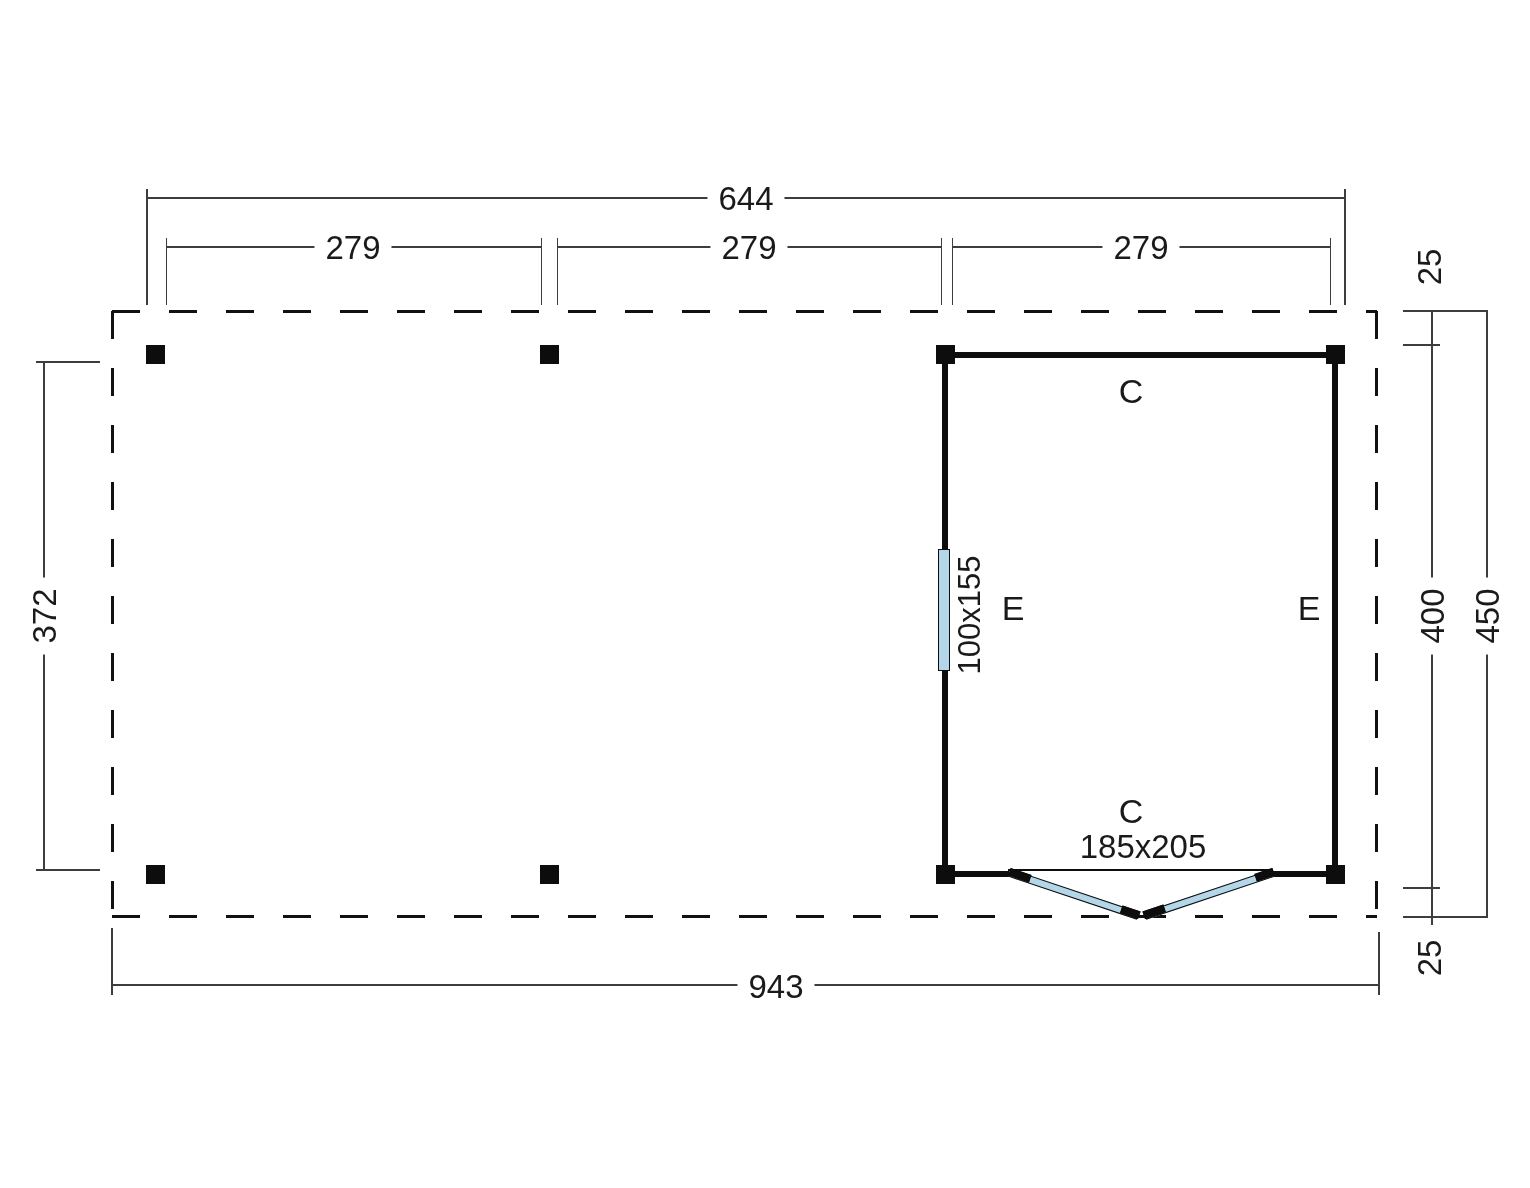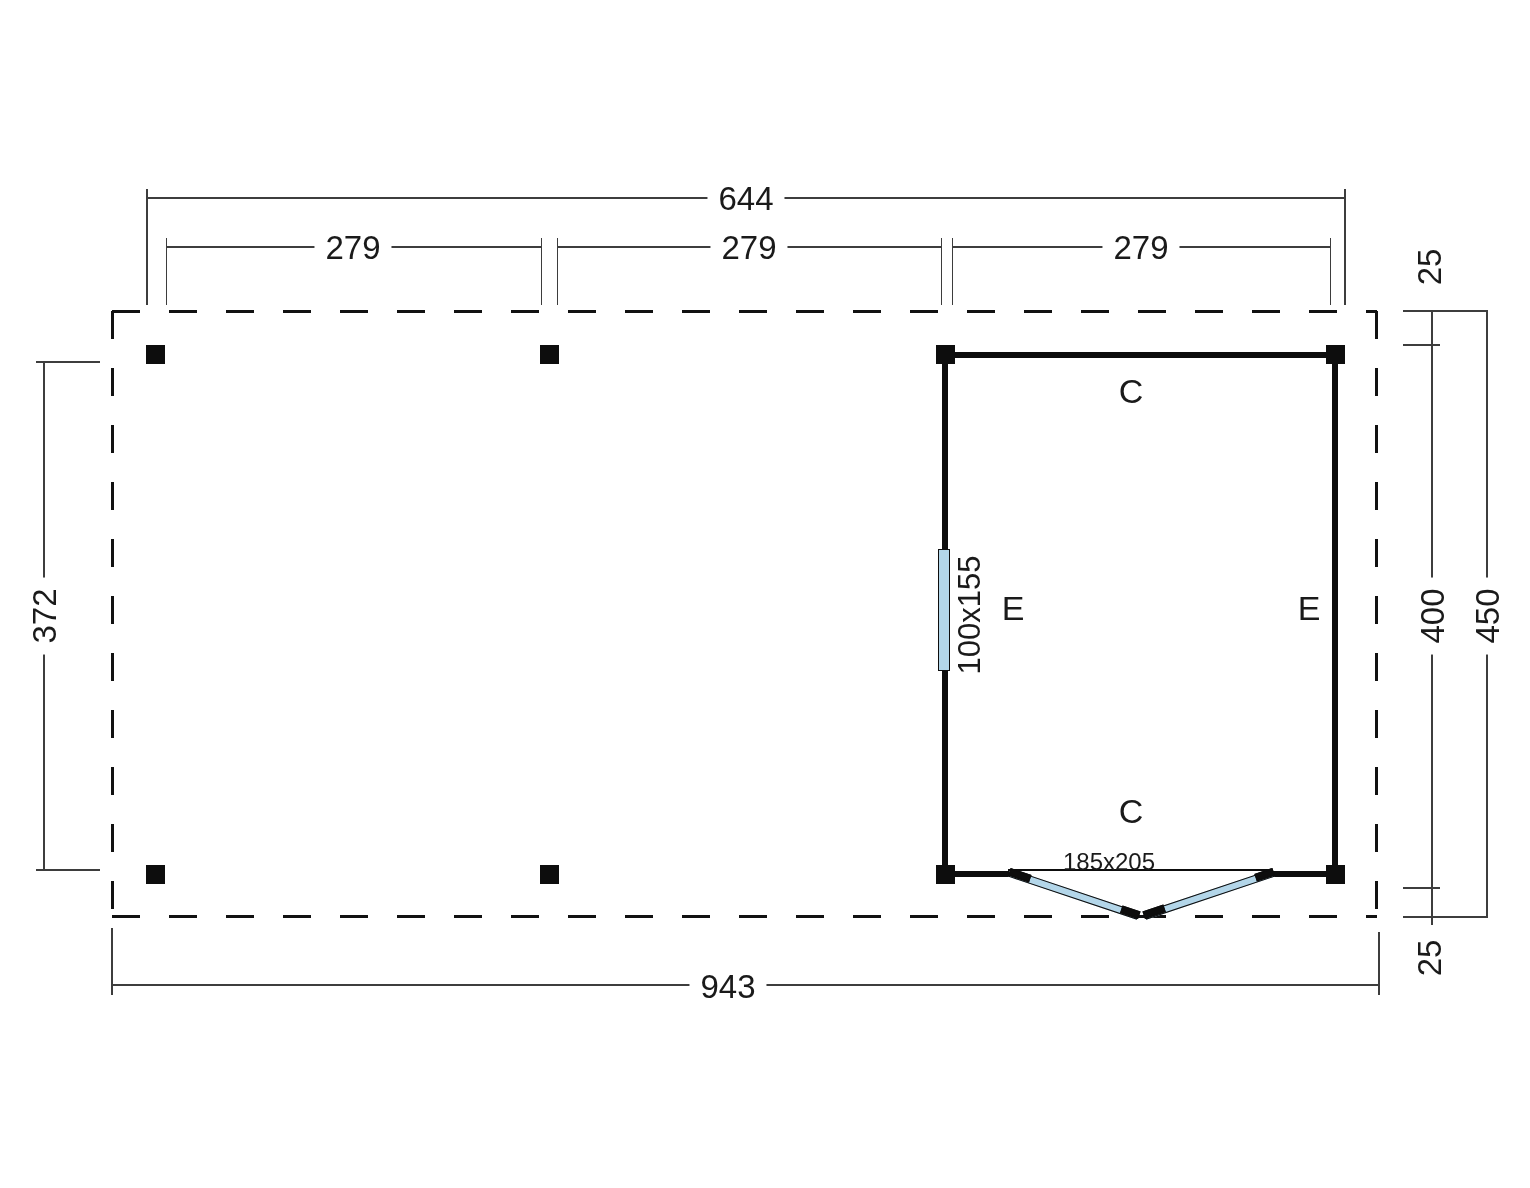--- a/index.html
+++ b/index.html
@@ -107,22 +107,22 @@
 
   <span class="dimlabel" style="left:746px;top:198px;">644</span>
   <span class="dimlabel" style="left:353px;top:247px;">279</span>
   <span class="dimlabel" style="left:749px;top:247px;">279</span>
   <span class="dimlabel" style="left:1141px;top:247px;">279</span>
   <span class="dimlabel rot" style="left:1429px;top:267px;">25</span>
   <span class="dimlabel rot" style="left:1432px;top:616px;">400</span>
   <span class="dimlabel rot" style="left:1487px;top:616px;">450</span>
   <span class="dimlabel rot" style="left:1429px;top:958px;">25</span>
   <span class="dimlabel rot" style="left:44px;top:616px;">372</span>
-  <span class="dimlabel" style="left:728px;top:986px;">943</span>
+  <span class="dimlabel" style="left:776px;top:986px;">943</span>
 
   <span class="roomlabel" style="left:1131px;top:391px;">C</span>
   <span class="roomlabel" style="left:1013px;top:608px;">E</span>
   <span class="roomlabel" style="left:1309px;top:608px;">E</span>
   <span class="roomlabel rot" style="left:969px;top:615px;font-size:31px;">100x155</span>
   <span class="roomlabel" style="left:1131px;top:811px;">C</span>
-  <span class="roomlabel" style="left:1109px;top:846px;font-size:24px;margin-top:16px;">185x205</span>
+  <span class="roomlabel" style="left:1143px;top:846px;font-size:33px;">185x205</span>
 
 </div>
 
 </body></html>

